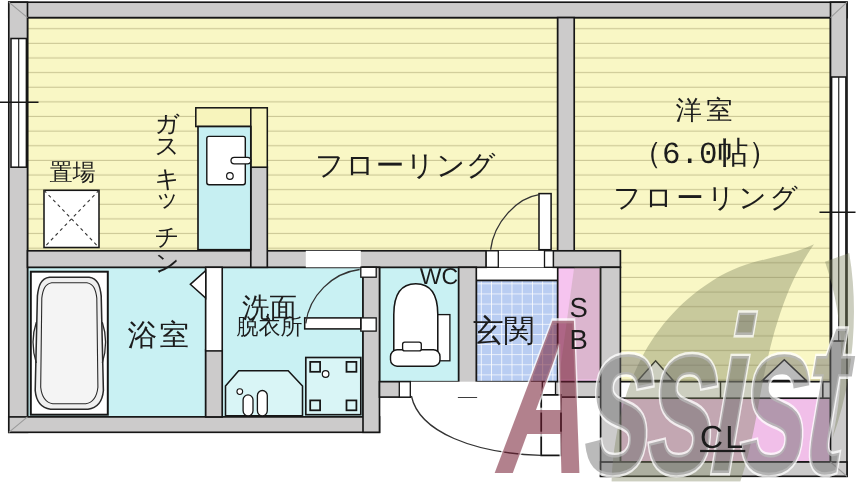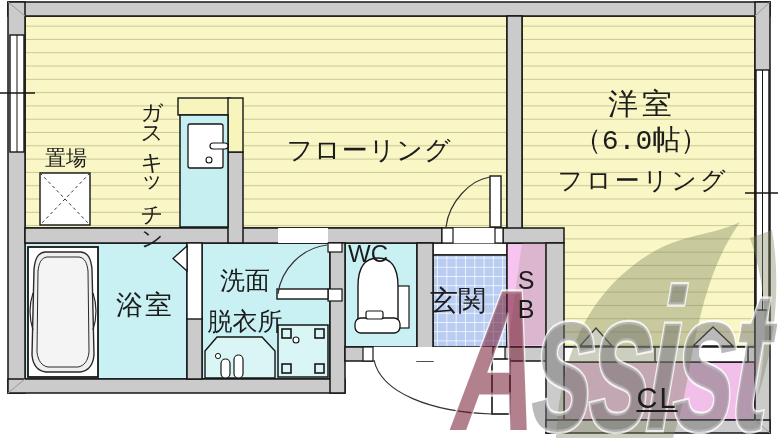--- a/index.html
+++ b/index.html
@@ -5,30 +5,30 @@
   html,body{margin:0;padding:0;background:#fff;}
   #plan{position:relative;width:778px;height:438px;background:#ffffff;overflow:hidden;
         font-family:"Liberation Sans", sans-serif;}
   #plan svg{position:absolute;left:0;top:0;}
   .label{position:absolute;transform:translateX(-50%);white-space:nowrap;color:#1c1c1c;
          text-align:center;z-index:5;line-height:1.08;}
   .vlabel{position:absolute;writing-mode:vertical-rl;text-orientation:upright;color:#1c1c1c;z-index:5;}
   #lbl-ldk-name{left:366px;top:57px;font-size:36px;}
   #lbl-ldk-size{left:368px;top:96px;font-size:31px;}
   #lbl-ldk-floor{left:369px;top:136px;font-size:26px;letter-spacing:1px;}
-  #lbl-yo-name{left:642px;top:88px;font-size:30px;letter-spacing:4px;}
+  #lbl-yo-name{left:642px;top:88px;font-size:24px;letter-spacing:4px;}
   #lbl-yo-size{left:641px;top:127px;font-size:28px;font-family:Liberation Mono, monospace;}
   #lbl-yo-floor{left:643px;top:167px;font-size:25px;letter-spacing:3px;}
   #lbl-rz1{left:66px;top:122px;font-size:21px;}
   #lbl-rz2{left:66px;top:147px;font-size:21px;}
   #lbl-gas{left:137px;top:86px;font-size:22px;letter-spacing:1px;}
   #lbl-bath{left:145px;top:291px;font-size:27px;letter-spacing:2px;}
   #lbl-sm1{left:245px;top:267px;font-size:25px;}
-  #lbl-sm2{left:245px;top:308px;font-size:25px;text-align:right;}
-  #lbl-wc{left:368px;top:241px;font-size:24px;}
+  #lbl-sm2{left:245px;top:288px;font-size:20px;text-align:right;}
+  #lbl-wc{left:399px;top:241px;font-size:21px;}
   #lbl-genkan{left:458px;top:286px;font-size:28px;}
   #lbl-sb{left:526px;top:266px;font-size:25px;line-height:29px;}
   #lbl-cl{left:657px;top:383px;font-size:29px;letter-spacing:2px;text-decoration:underline;}
 </style>
 </head>
 <body>
 
 <div id="plan">
 
   <svg width="778" height="438" viewBox="0 0 778 438">

